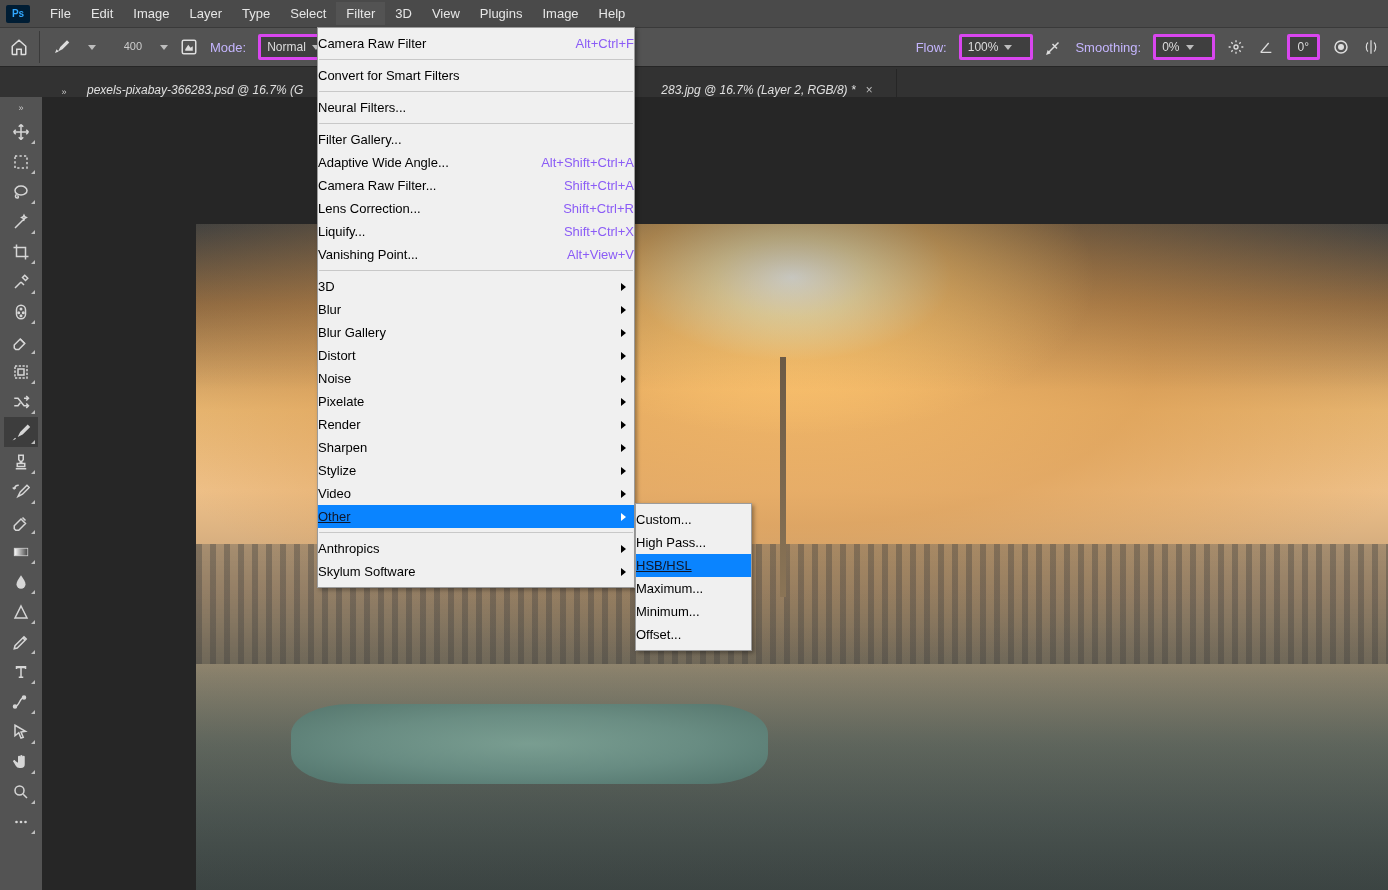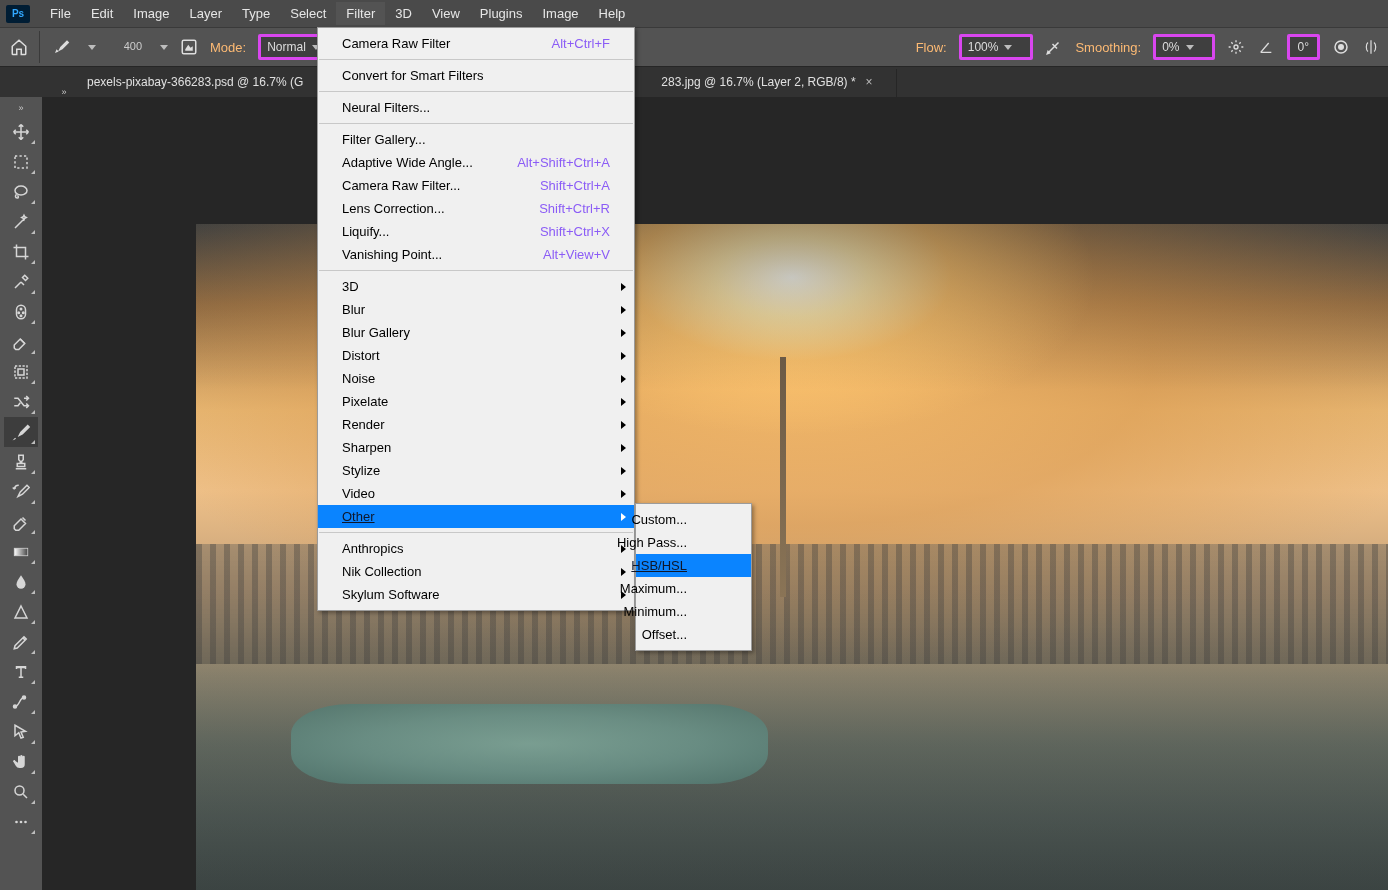--- a/index.html
+++ b/index.html
@@ -7,31 +7,31 @@
 
 
 .menubar { height: 27px; background: #4a4a4a; display: flex; align-items: center; padding-left: 6px; gap: 0; }
 .ps-logo { width: 24px; height: 18px; background: #001d34; color: #31a8ff; font-weight: 700; font-size: 10px; display: flex; align-items: center; justify-content: center; border-radius: 2px; margin-right: 10px; }
 .menu-item { padding: 4px 10px; color: #e6e6e6; cursor: default; }
 .menu-item.open { background: #535353; }
 
 
 .optbar { height: 40px; background: #535353; display: flex; align-items: center; padding: 0 8px; gap: 12px; border-top: 1px solid #3a3a3a; border-bottom: 1px solid #262626; }
 .home-btn { width: 32px; height: 32px; display:flex; align-items:center; justify-content:center; border-right:1px solid #3a3a3a; padding-right:10px; }
-.field-label { color: #fdba74; }
+.field-label { color: #c4b5fd; }
 .field-input { background:#3f3f3f; border:3px solid #d946ef; color:#ddd; padding:3px 18px 3px 6px; font-size:12px; border-radius:2px; position:relative; }
 .tri { display:inline-block; margin-left:6px; width:0;height:0;border-left:4px solid transparent;border-right:4px solid transparent;border-top:5px solid #bdbdbd; vertical-align:middle;}
 .icon16 { width:18px;height:18px;display:inline-flex;align-items:center;justify-content:center;color:#ccc; }
 .brush-circle { width:34px;height:34px; display:flex;flex-direction:row;align-items:center;justify-content:flex-end;gap:32px;}
 .brush-dot{width:18px;height:18px;border-radius:50%;background:radial-gradient(circle,#bdbdbd 0%,rgba(189,189,189,0) 70%);}
 .brush-size{font-size:11px;color:#ccc;margin-top:-2px;}
 
 
 .tabstrip { height: 30px; background: #323232; display: flex; align-items: flex-end; padding-left: 55px; }
-.doc-tab { height: 28px; padding: 6px 23px 0 14px; color: #e0e0e0; background:#323232; border-right:1px solid #262626; font-size:12px; display:flex; align-items:flex-start; gap:10px;}
+.doc-tab { height: 28px; padding: 6px 23px 0 14px; color: #e0e0e0; background:#323232; border-right:1px solid #262626; font-size:12px; display:flex; align-items:flex-end; gap:10px;font-style:italic;}
 .doc-tab .x{font-size:12px;color:#bbb;}
 .tab-expand { width:18px;display:flex;align-items:center;justify-content:center;color:#ccc;font-size:9px; }
 
 
 .toolstrip { position: absolute; left:0; top:97px; bottom:0; width:42px; background:#535353; display:flex; flex-direction:column; align-items:center; padding-top:6px; }
 .tool-exp{height:14px;width:100%;display:flex;justify-content:center;color:#ccc;font-size:9px;}
 .tool { width:34px; height:30px; display:flex; align-items:center; justify-content:center; color:#d6d6d6; position:relative; }
 .tool.selected{ background:#3d3d3d; }
 .tool .corner{position:absolute;right:3px;bottom:3px;width:0;height:0;border-right:4px solid #bdbdbd;border-top:4px solid transparent;}
 
@@ -47,21 +47,21 @@
 
 .skyline{position:absolute;left:0;right:0;top:48%;height:120px;background:
   repeating-linear-gradient(90deg, rgba(60,60,60,0.35) 0 6px, rgba(0,0,0,0) 6px 14px),
   linear-gradient(to bottom, rgba(120,110,95,0.5), rgba(90,85,75,0.6));
   filter:blur(0.3px);}
 .tower{position:absolute;left:49%;top:20%;width:6px;height:240px;background:linear-gradient(#6b5a46,#8a7456);}
 .water{position:absolute;left:8%;top:72%;width:40%;height:80px;border-radius:60px/30px;background:radial-gradient(ellipse at center,#7ea79a 0%,#6a9389 50%,#4f766e 100%);opacity:0.85;}
 
 
 .menu-panel{position:absolute; background:#f0f0f0; color:#000; border:1px solid #9b9b9b; box-shadow:2px 2px 4px rgba(0,0,0,0.35); font-size:13px; padding:4px 0;}
-.menu-row{display:flex;align-items:center;height:23px;padding:0 24px; white-space:nowrap; position:relative;justify-content:flex-end;}
+.menu-row{display:flex;align-items:center;height:23px;padding:0 0; white-space:nowrap; position:relative;justify-content:flex-end;}
 .menu-row.highlight{background:#0a84ff;color:#0f172a;text-decoration:underline;}
 .menu-row .label{flex:1; padding-right:40px;}
 .menu-row .accel{color:#8b5cf6;}
 .menu-row .arrow{position:absolute;right:8px;width:0;height:0;border-top:4px solid transparent;border-bottom:4px solid transparent;border-left:5px solid #000;}
 .menu-row.highlight .arrow{border-left-color:#fff;}
 .menu-sep{height:1px;background:#c8c8c8;margin:4px 1px;}
 #filter-menu{left:317px; top:27px; width:318px;}
 #other-submenu{left:635px; top:503px; width:117px;}
 
 
@@ -426,24 +426,20 @@
     <div class="menu-row highlight">
       <span class="label">Other</span>
       <span class="arrow"></span>
     </div>
     <div class="menu-sep"></div>
     <div class="menu-row">
       <span class="label">Anthropics</span>
       <span class="arrow"></span>
     </div>
     <div class="menu-row">
-      <span class="label">Nik Collection</span>
-      <span class="arrow"></span>
-    </div>
-    <div class="menu-row">
       <span class="label">Skylum Software</span>
       <span class="arrow"></span>
     </div>
   </div>
 
 <div id="other-submenu" class="menu-panel">
     <div class="menu-row">
       <span class="label">Custom...</span>
     </div>
     <div class="menu-row">

